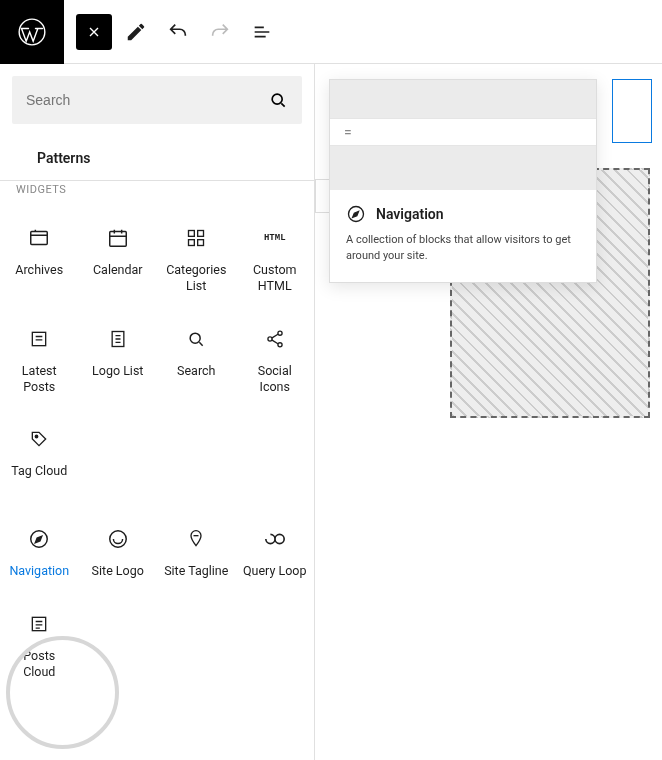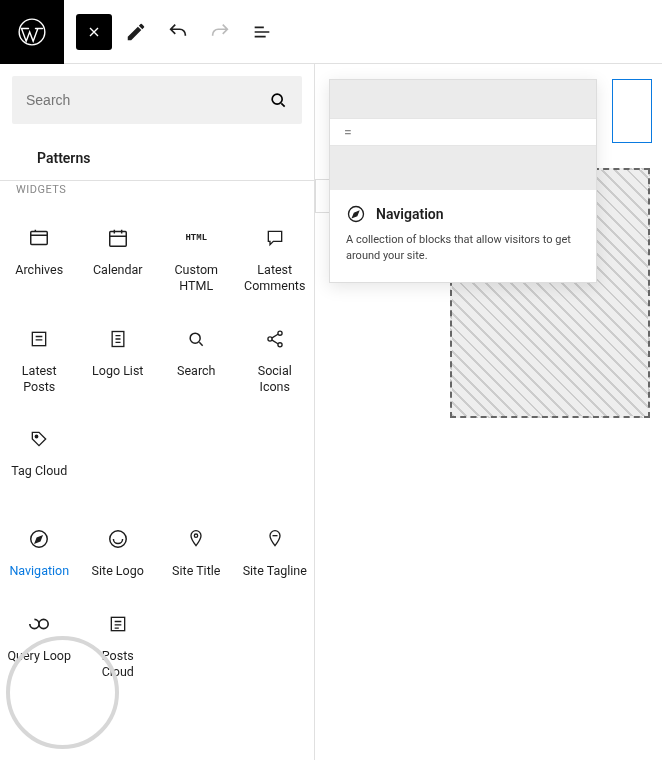--- a/index.html
+++ b/index.html
@@ -105,30 +105,33 @@
     <div class="block-item">
       <span class="bi-icon">
           <svg width="22" height="22" viewBox="0 0 24 24" fill="none" stroke="currentColor" stroke-width="1.6">
             <rect x="3" y="5" width="18" height="16" rx="1"></rect>
             <path d="M3 10h18M8 3v4M16 3v4"></path>
           </svg>
         </span>
       <span class="bi-label">Calendar</span>
     </div>
     <div class="block-item">
+      <span class="bi-icon">
+          <svg width="20" height="20" viewBox="0 0 24 24" fill="none" stroke="currentColor" stroke-width="1.6">
+            <rect x="3" y="3" width="7" height="7"></rect>
+            <rect x="14" y="3" width="7" height="7"></rect>
+            <rect x="3" y="14" width="7" height="7"></rect>
+            <rect x="14" y="14" width="7" height="7"></rect>
+          </svg>
+        </span>
+      <span class="bi-label">Categories List</span>
+    </div>
+    <div class="block-item">
       <span class="bi-icon" style="font-size:9px; font-weight:600;">HTML</span>
       <span class="bi-label">Custom HTML</span>
-    </div>
-    <div class="block-item">
-      <span class="bi-icon">
-          <svg width="20" height="20" viewBox="0 0 24 24" fill="none" stroke="currentColor" stroke-width="1.6">
-            <path d="M4 4h16v12H10l-4 4v-4H4z"></path>
-          </svg>
-        </span>
-      <span class="bi-label">Latest Comments</span>
     </div>
     <div class="block-item">
       <span class="bi-icon">
           <svg width="20" height="20" viewBox="0 0 24 24" fill="none" stroke="currentColor" stroke-width="1.6">
             <rect x="4" y="4" width="16" height="16"></rect>
             <path d="M8 9h8M8 13h8"></path>
           </svg>
         </span>
       <span class="bi-label">Latest Posts</span>
     </div>
@@ -183,29 +186,20 @@
       <span class="bi-label">Navigation</span>
     </div>
     <div class="block-item">
       <span class="bi-icon">
           <svg width="22" height="22" viewBox="0 0 24 24" fill="none" stroke="currentColor" stroke-width="1.6">
             <circle cx="12" cy="12" r="9"></circle>
             <path d="M7 12a5 5 0 0010 0"></path>
           </svg>
         </span>
       <span class="bi-label">Site Logo</span>
-    </div>
-    <div class="block-item">
-      <span class="bi-icon">
-          <svg width="20" height="20" viewBox="0 0 24 24" fill="none" stroke="currentColor" stroke-width="1.6">
-            <path d="M12 2a6 6 0 016 6c0 4-6 12-6 12S6 12 6 8a6 6 0 016-6z"></path>
-            <circle cx="12" cy="8" r="2"></circle>
-          </svg>
-        </span>
-      <span class="bi-label">Site Title</span>
     </div>
     <div class="block-item">
       <span class="bi-icon">
           <svg width="20" height="20" viewBox="0 0 24 24" fill="none" stroke="currentColor" stroke-width="1.6">
             <path d="M12 2a6 6 0 016 6c0 4-6 12-6 12S6 12 6 8a6 6 0 016-6z"></path>
             <path d="M9 8h6"></path>
           </svg>
         </span>
       <span class="bi-label">Site Tagline</span>
     </div>

